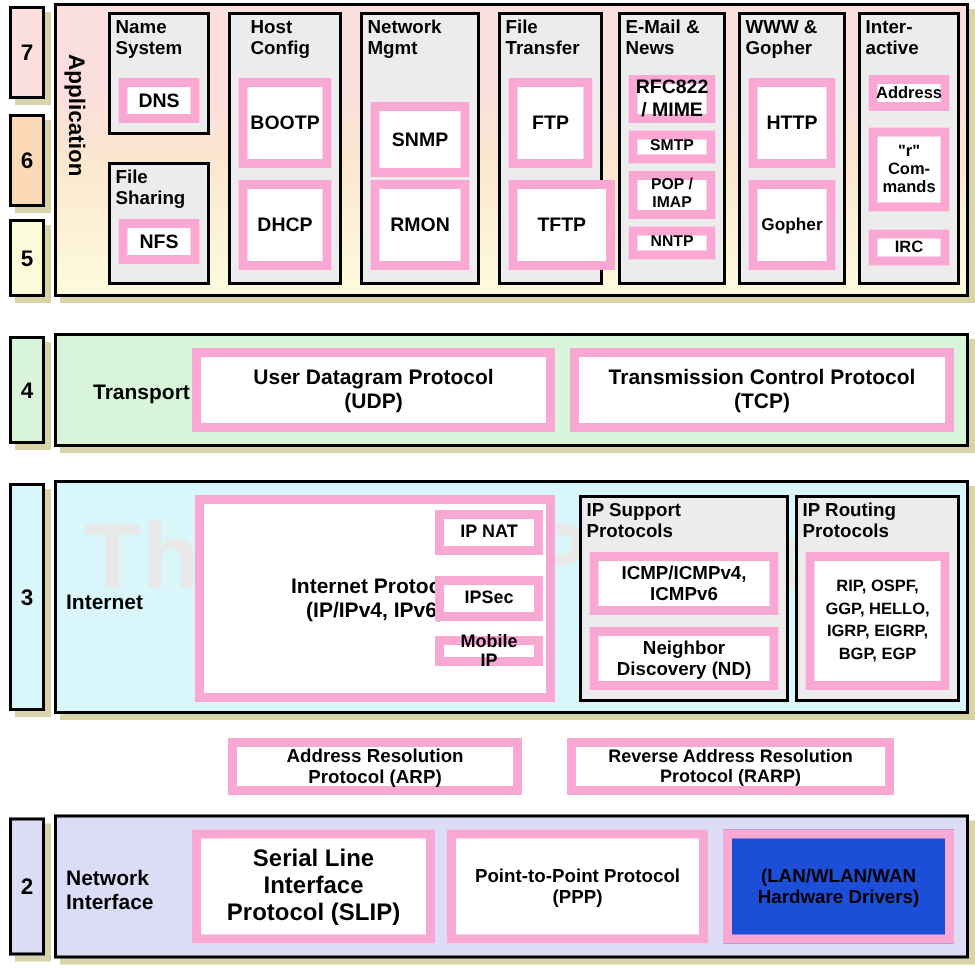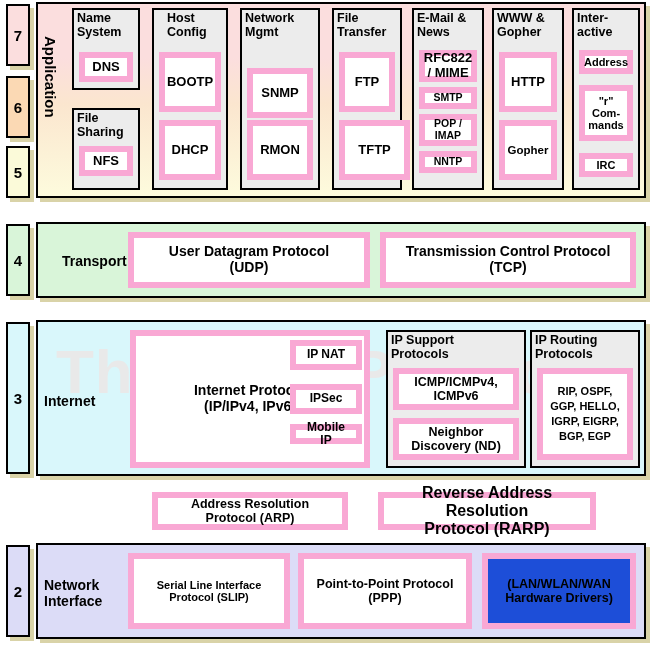--- a/index.html
+++ b/index.html
@@ -167,27 +167,27 @@
   </div>
   <div class="grptitle" style="left:535px;top:333px;width:104px;font-size:12.5px;">IP Routing
 Protocols</div>
   <div class="proto pb" style="left:537px;top:368px;width:96px;height:92px;font-size:11px;white-space:pre-line;line-height:1.35;">RIP, OSPF,
 GGP, HELLO,
 IGRP, EIGRP,
 BGP, EGP</div>
 
   <div class="proto pb noshadow" style="left:152px;top:492px;width:196px;height:38px;font-size:12.5px;white-space:pre-line;">Address Resolution
 Protocol (ARP)</div>
-  <div class="proto pb noshadow" style="left:378px;top:492px;width:218px;height:38px;font-size:16px;white-space:pre-line;">Reverse Address Resolution
+  <div class="proto pb noshadow" style="left:378px;top:492px;width:218px;height:38px;font-size:12px;white-space:pre-line;">Reverse Address Resolution
 Protocol (RARP)</div>
 
   <div class="band" style="left:36px;top:543px;width:610px;height:96px;background:#dcdcf7;">
   </div>
   <div class="bandlabel" style="left:44px;top:572px;width:84px;height:42px;white-space:pre-line;align-items:center;">Network
 Interface</div>
-  <div class="proto pb" style="left:128px;top:553px;width:162px;height:76px;font-size:11px;white-space:pre-line;text-align:center;">Serial Line Interface
+  <div class="proto pb" style="left:128px;top:553px;width:162px;height:76px;font-size:16px;white-space:pre-line;text-align:center;">Serial Line Interface
 Protocol (SLIP)</div>
   <div class="proto pb" style="left:298px;top:553px;width:174px;height:76px;font-size:12.5px;white-space:pre-line;">Point-to-Point Protocol
 (PPP)</div>
   <div class="proto pb" style="left:482px;top:553px;width:154px;height:76px;font-size:12.5px;white-space:pre-line;background:#1d4ed8;">(LAN/WLAN/WAN
 Hardware Drivers)</div>
 
 </div>
 
 </body></html>

